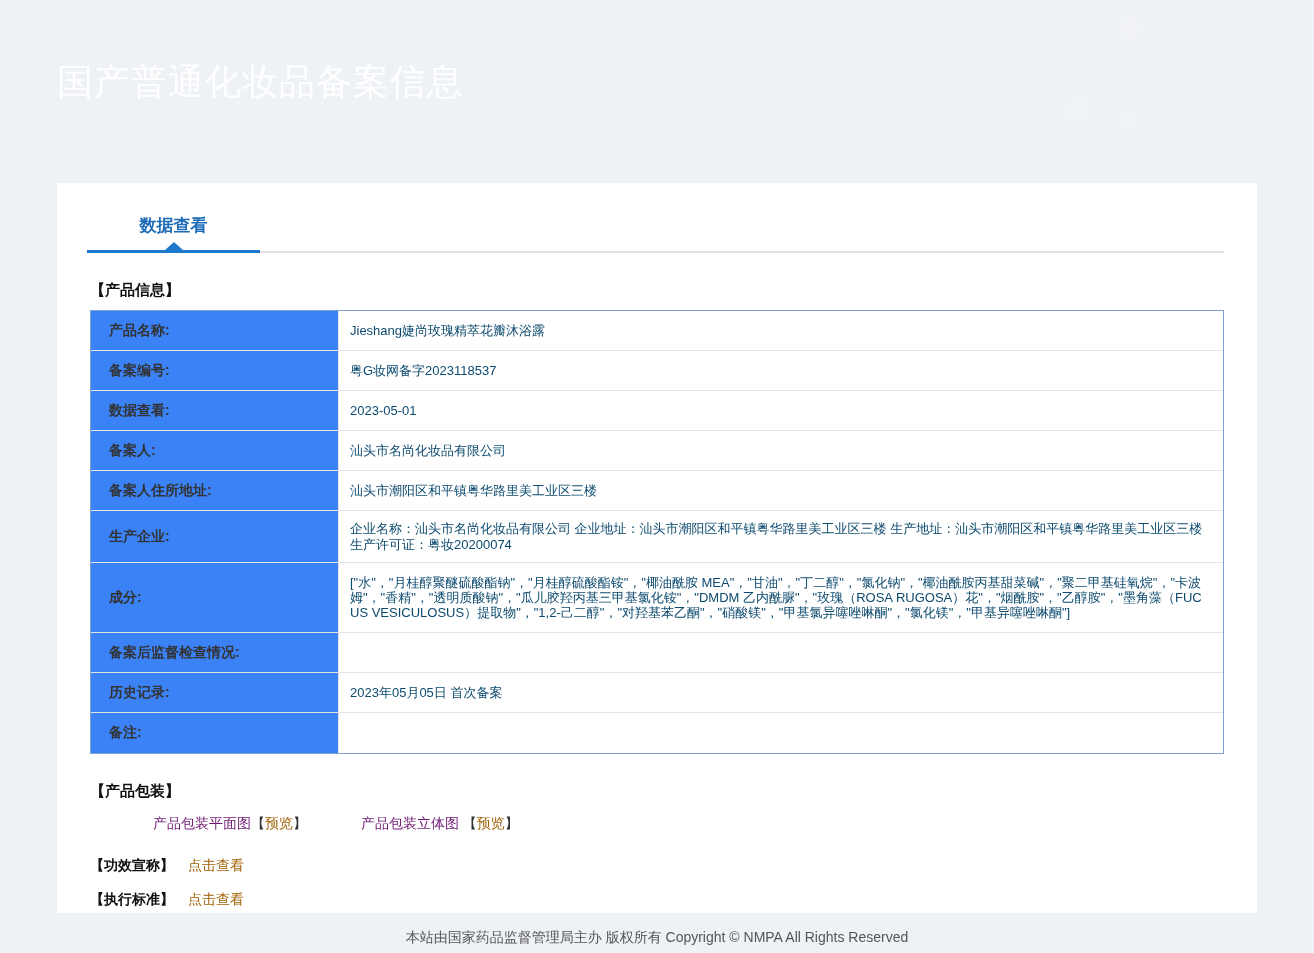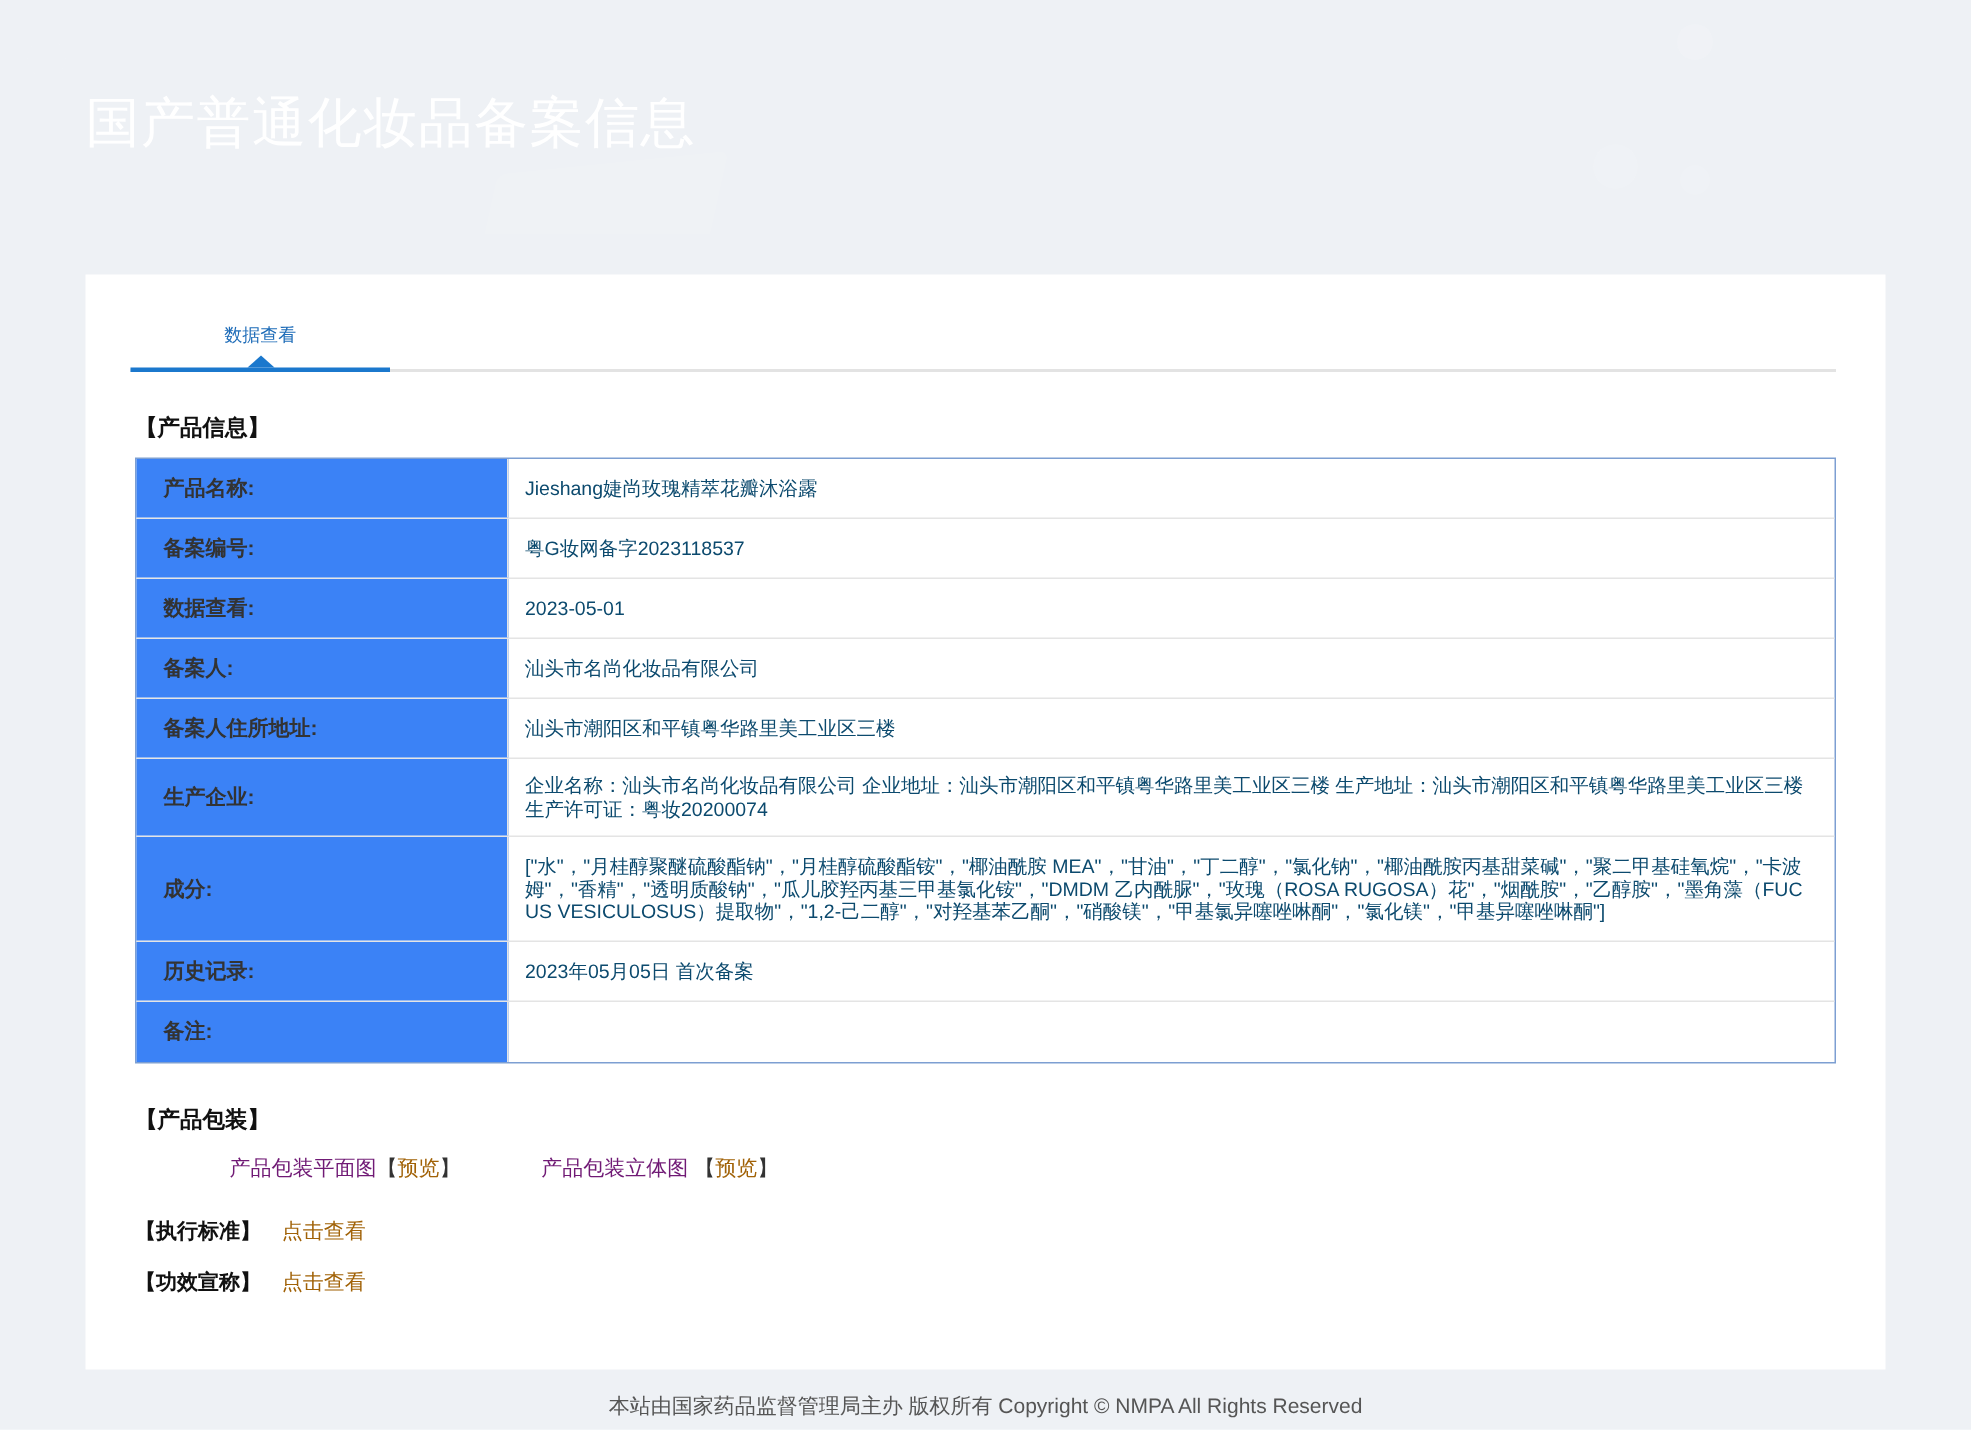--- a/index.html
+++ b/index.html
@@ -22,21 +22,21 @@
   .d-p2 { left:430px; top:86px; width:420px; height:95px; background:rgba(255,255,255,.045);
           border-radius:8px; transform:rotate(-7deg) skewX(-10deg); }
   .d-p3 { left:645px; top:132px; width:170px; height:60px; background:rgba(255,255,255,.05);
           border-radius:6px; transform:skewX(-22deg) rotate(-5deg); }
 
   
   .card { width:1200px; height:730px; margin:27px auto 0 auto; background:#ffffff; position:relative; }
 
   
   .tabstrip { margin:0 33px 0 30px; padding-top:31px; border-bottom:2px solid #e3e3e3; }
-  .tab { display:inline-block; width:173px; text-align:center; font-size:12px; font-weight:normal;
+  .tab { display:inline-block; width:173px; text-align:center; font-size:17px; font-weight:bold;
          color:#1e6cb8; padding-bottom:13px; border-bottom:3px solid #1b78cd; margin-bottom:-2px;
          position:relative; cursor:pointer; }
   .tab-tri { position:absolute; bottom:0; left:50%; transform:translateX(-50%);
              width:0; height:0; border-left:9px solid transparent; border-right:9px solid transparent;
              border-bottom:8px solid #1b78cd; }
 
   
   .section-title { margin:28px 33px 10px 33px; font-size:15px; font-weight:bold; color:#111; }
 
   
@@ -115,20 +115,24 @@
     </div>
     <div class="trow row-producer">
       <div class="tlabel">生产企业:</div>
       <div class="tvalue">企业名称：汕头市名尚化妆品有限公司 企业地址：汕头市潮阳区和平镇粤华路里美工业区三楼 生产地址：汕头市潮阳区和平镇粤华路里美工业区三楼 生产许可证：粤妆20200074</div>
     </div>
     <div class="trow row-ingredients">
       <div class="tlabel">成分:</div>
       <div class="tvalue">["水"，"月桂醇聚醚硫酸酯钠"，"月桂醇硫酸酯铵"，"椰油酰胺 MEA"，"甘油"，"丁二醇"，"氯化钠"，"椰油酰胺丙基甜菜碱"，"聚二甲基硅氧烷"，"卡波姆"，"香精"，"透明质酸钠"，"瓜儿胶羟丙基三甲基氯化铵"，"DMDM 乙内酰脲"，"玫瑰（ROSA RUGOSA）花"，"烟酰胺"，"乙醇胺"，"墨角藻（FUCUS VESICULOSUS）提取物"，"1,2-己二醇"，"对羟基苯乙酮"，"硝酸镁"，"甲基氯异噻唑啉酮"，"氯化镁"，"甲基异噻唑啉酮"]</div>
     </div>
     <div class="trow">
+      <div class="tlabel">备案后监督检查情况:</div>
+      <div class="tvalue"></div>
+    </div>
+    <div class="trow">
       <div class="tlabel">历史记录:</div>
       <div class="tvalue">2023年05月05日 首次备案</div>
     </div>
     <div class="trow">
       <div class="tlabel">备注:</div>
       <div class="tvalue"></div>
     </div>
   </div>
 
   <div class="section-title">【产品包装】</div>
@@ -136,24 +140,24 @@
   <div class="pack-items">
     <span class="pack-item">
       <span class="plabel">产品包装平面图</span><span class="bracket">【</span><a class="blue-link">预览</a><span class="bracket">】</span>
     </span>
     <span class="pack-item">
       <span class="plabel">产品包装立体图 </span> <span class="bracket">【</span><a class="blue-link">预览</a><span class="bracket">】</span>
     </span>
   </div>
 
   <div class="link-row">
-    <span class="lr-title">【执行标准】</span>
+    <span class="lr-title">【功效宣称】</span>
     <a class="blue-link">点击查看</a>
   </div>
 
   <div class="link-row">
-    <span class="lr-title">【功效宣称】</span>
+    <span class="lr-title">【执行标准】</span>
     <a class="blue-link">点击查看</a>
   </div>
 
 </div>
 
 <div class="footer">本站由国家药品监督管理局主办 版权所有 Copyright © NMPA All Rights Reserved</div>
 
 </body></html>

